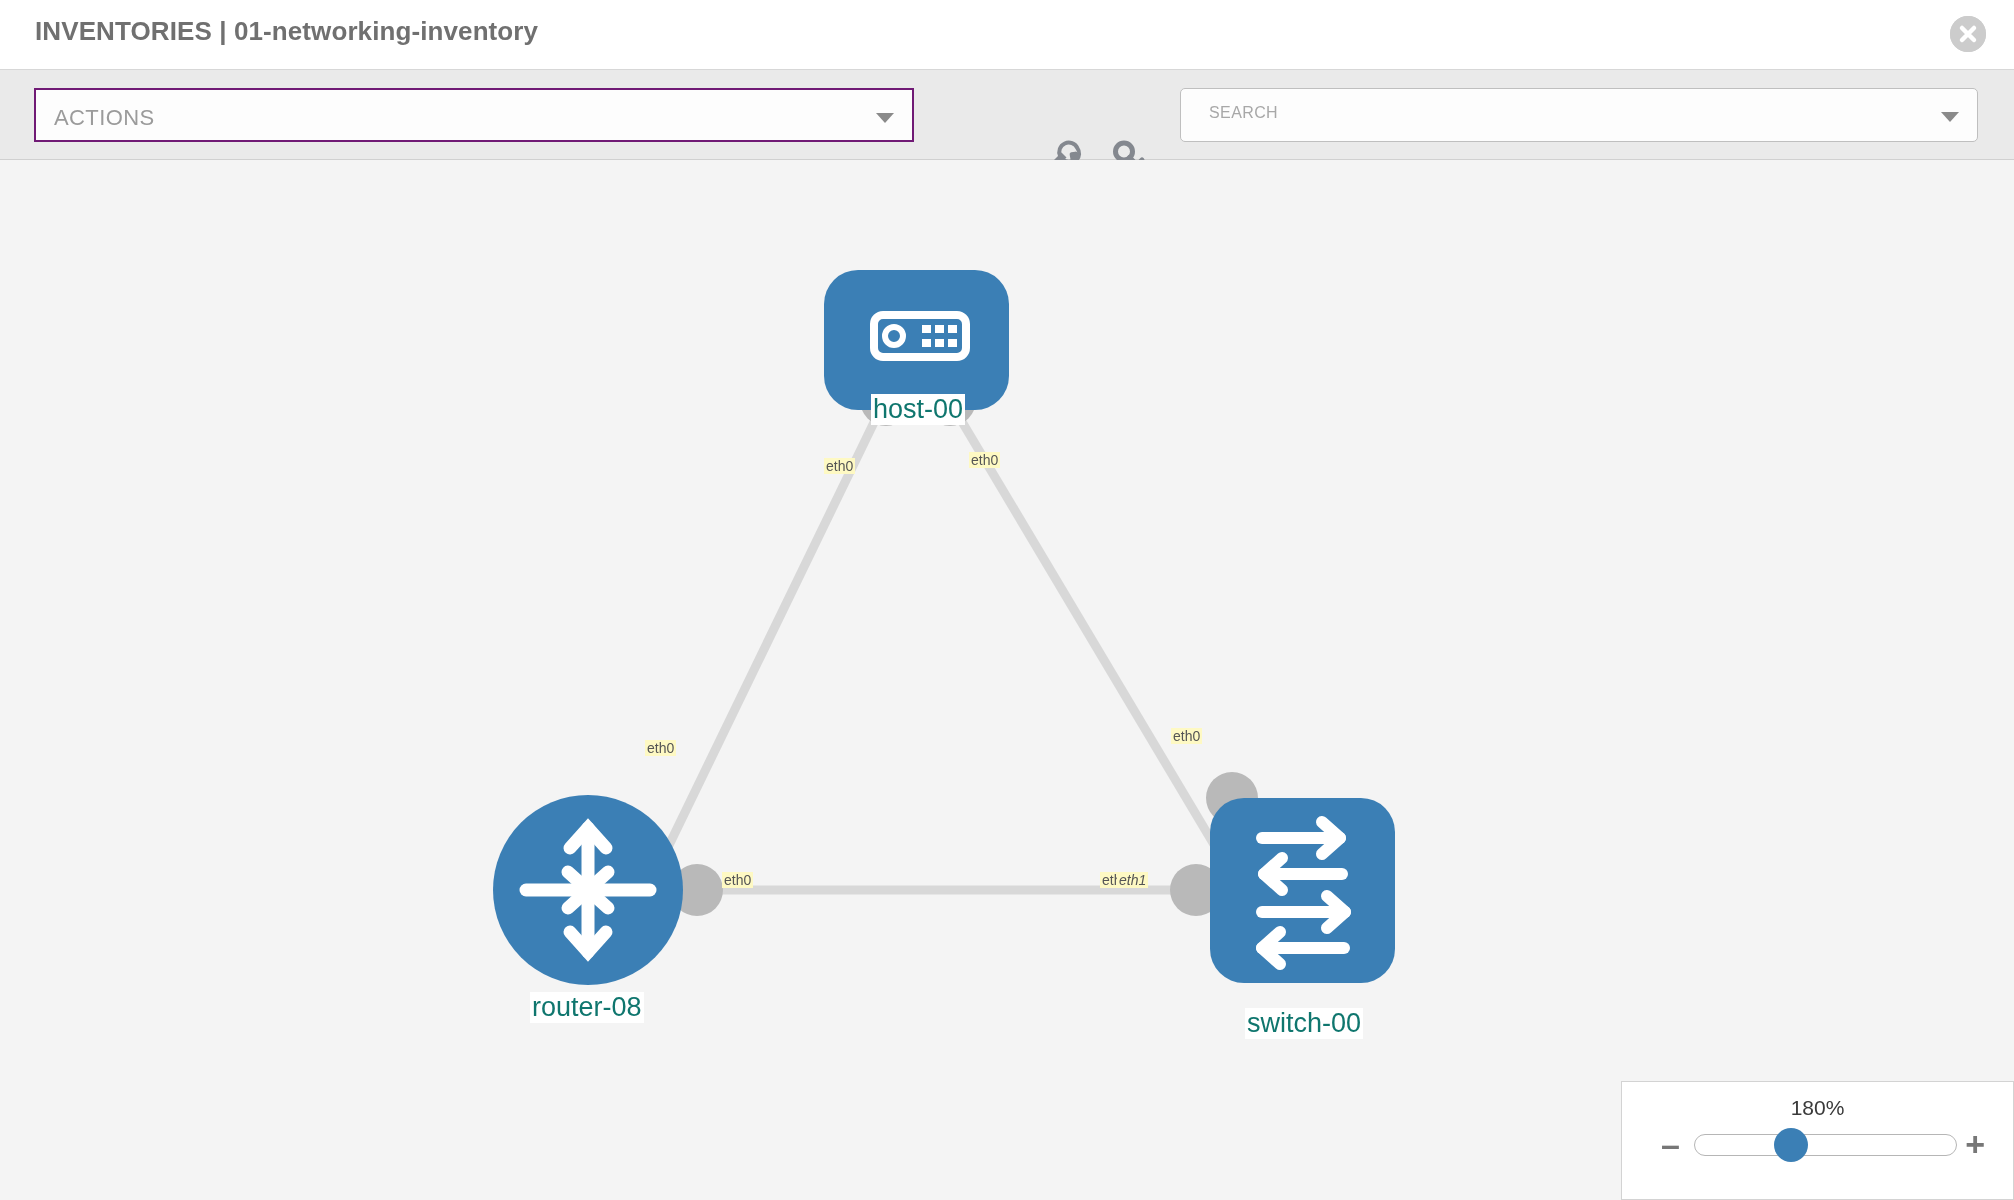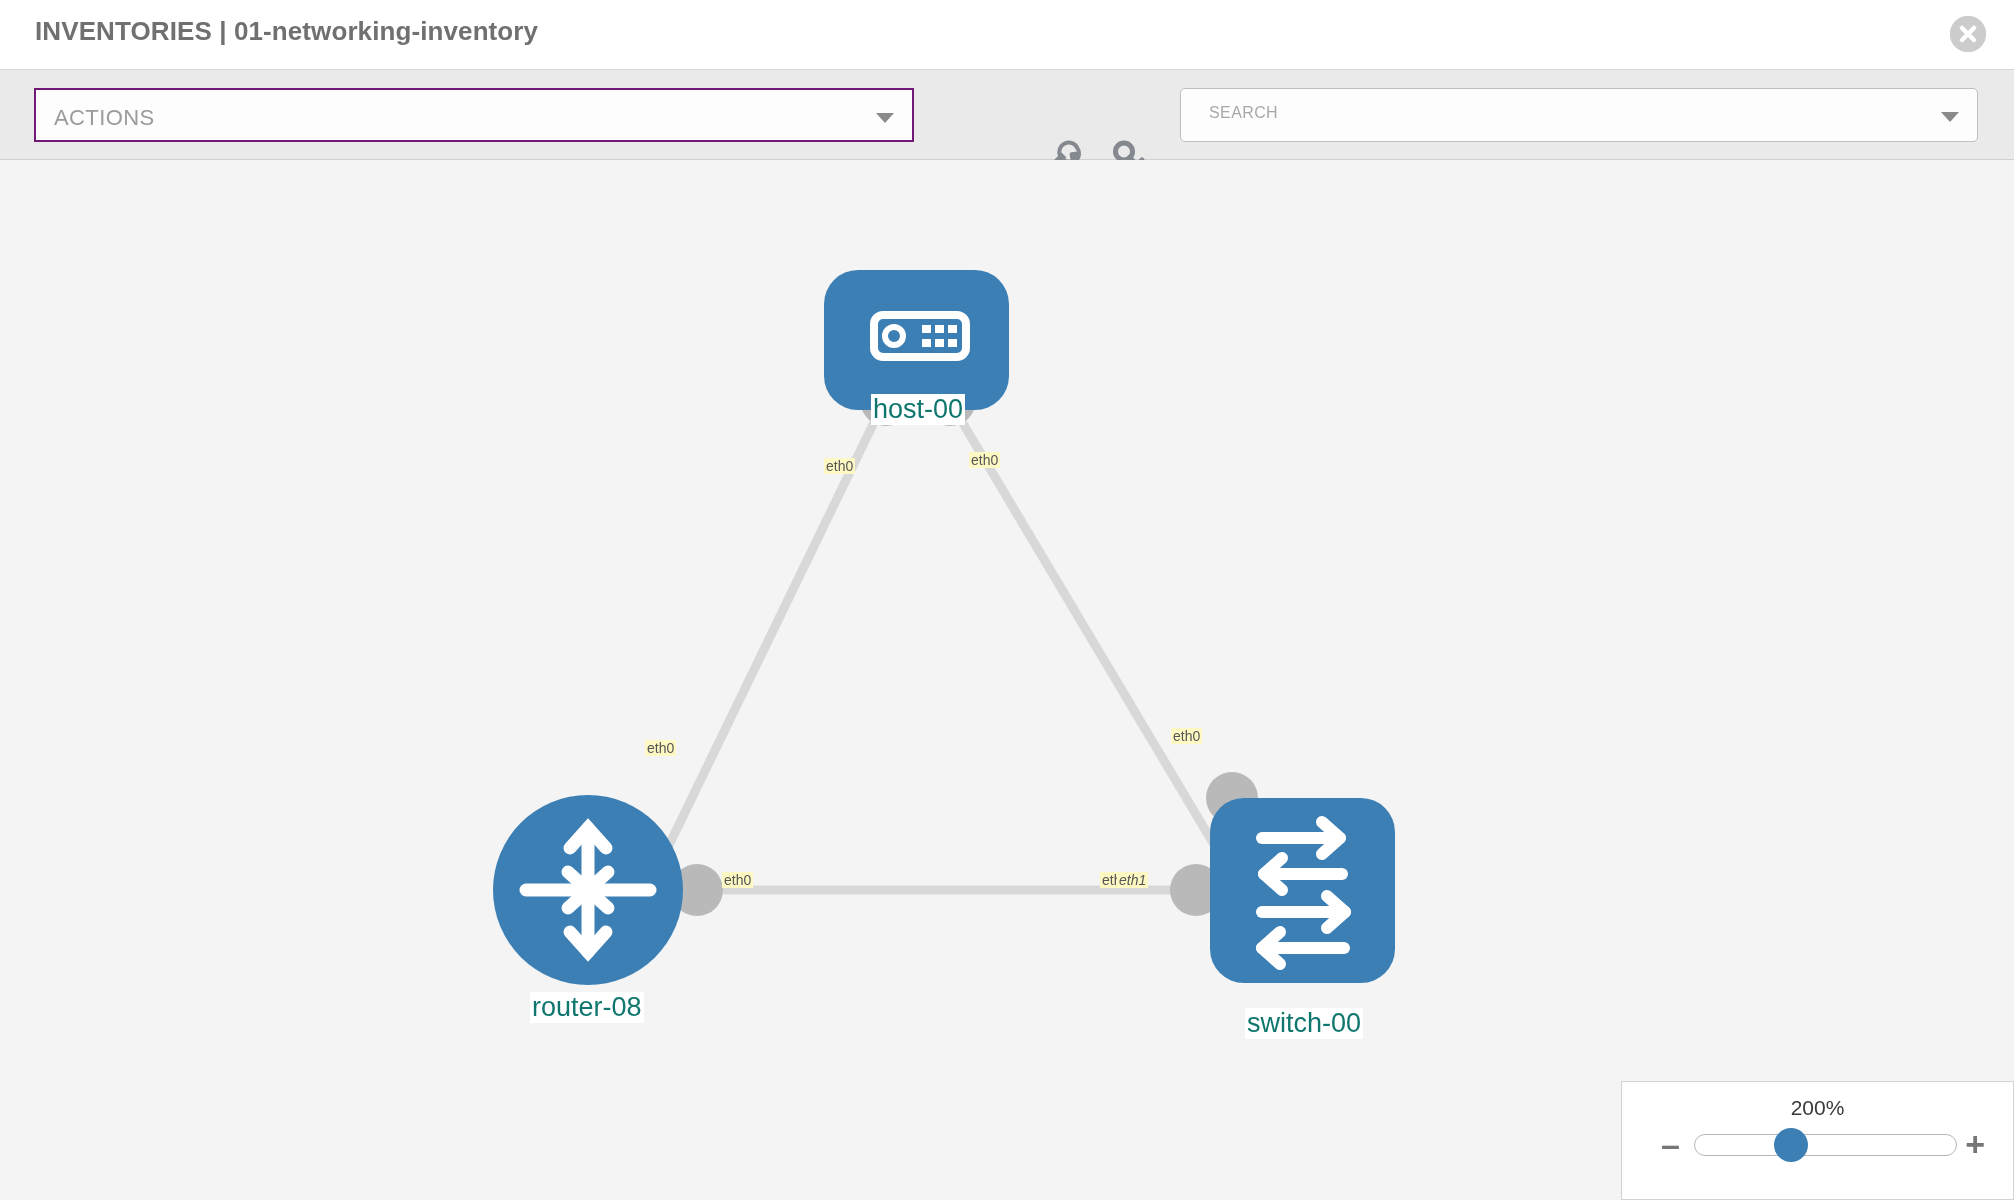--- a/index.html
+++ b/index.html
@@ -312,20 +312,20 @@
     <div class="port-label" style="left:824px; top:298px;">eth0</div>
     <div class="port-label" style="left:969px; top:292px;">eth0</div>
     <div class="port-label" style="left:645px; top:580px;">eth0</div>
     <div class="port-label" style="left:1171px; top:568px;">eth0</div>
     <div class="port-label" style="left:722px; top:712px;">eth0</div>
     <div class="port-label" style="left:1100px; top:712px;">eth0</div>
     <div class="port-label" style="left:1117px; top:712px;font-style:italic;">eth1</div>
   </div>
 
   <div class="zoom-panel">
-    <div class="zoom-value">200%</div>
+    <div class="zoom-value">180%</div>
     <div class="zoom-minus">–</div>
     <div class="zoom-track"></div>
     <div class="zoom-thumb"></div>
     <div class="zoom-plus">+</div>
   </div>
 
 </div>
 
 </body></html>

